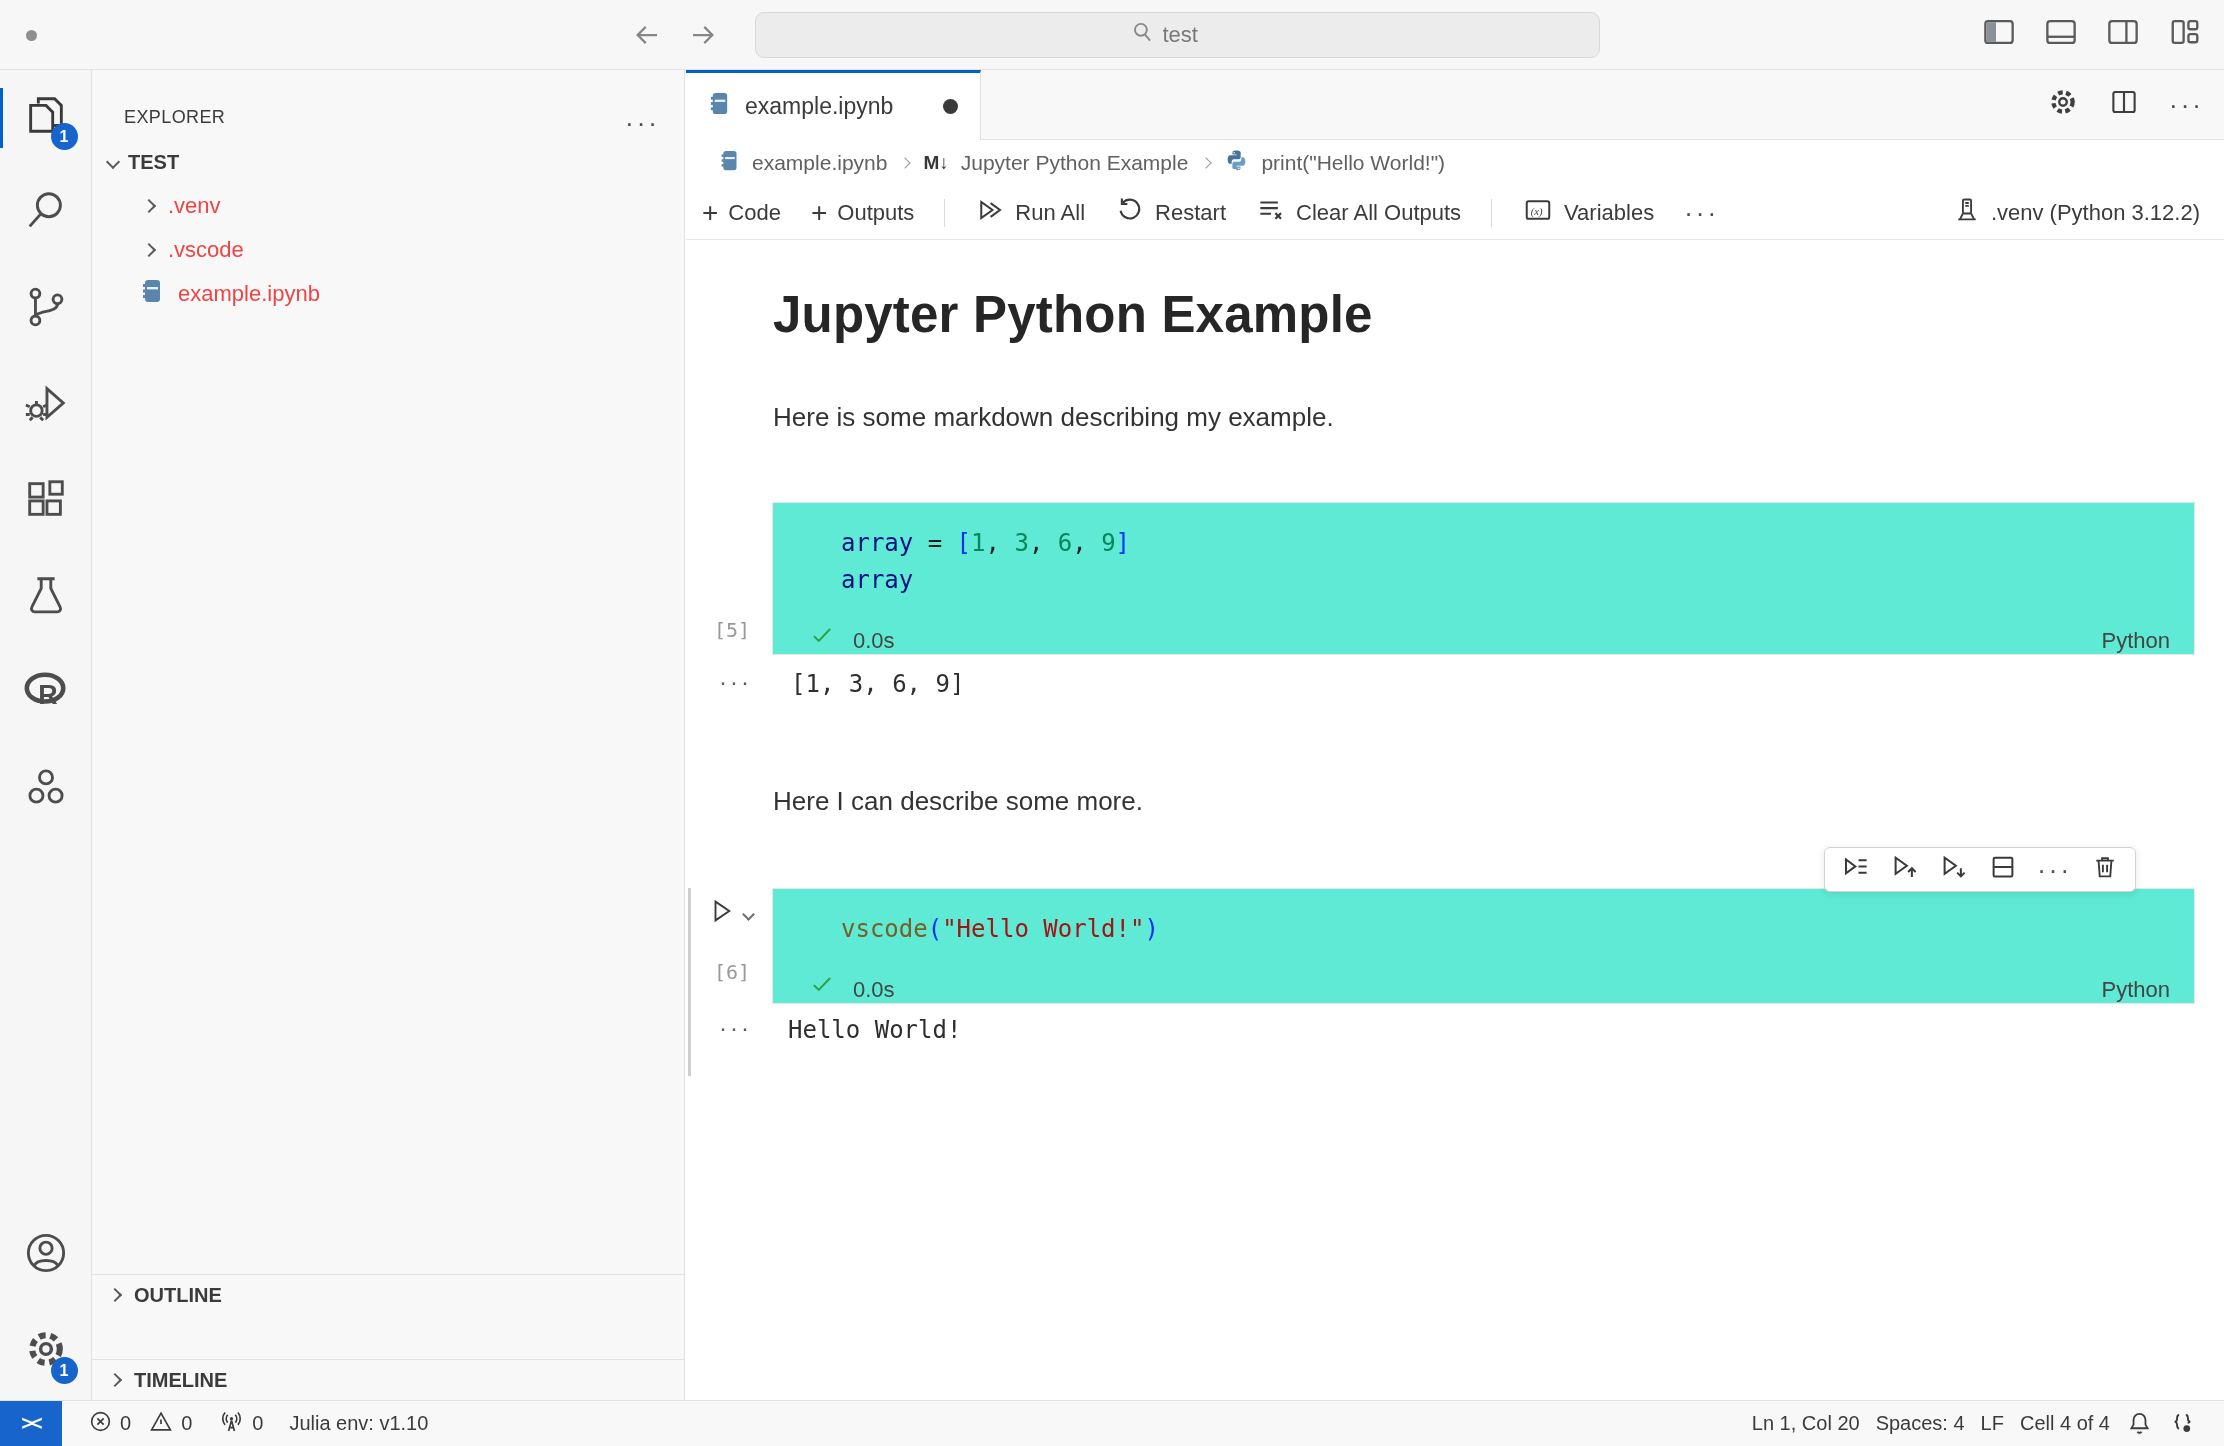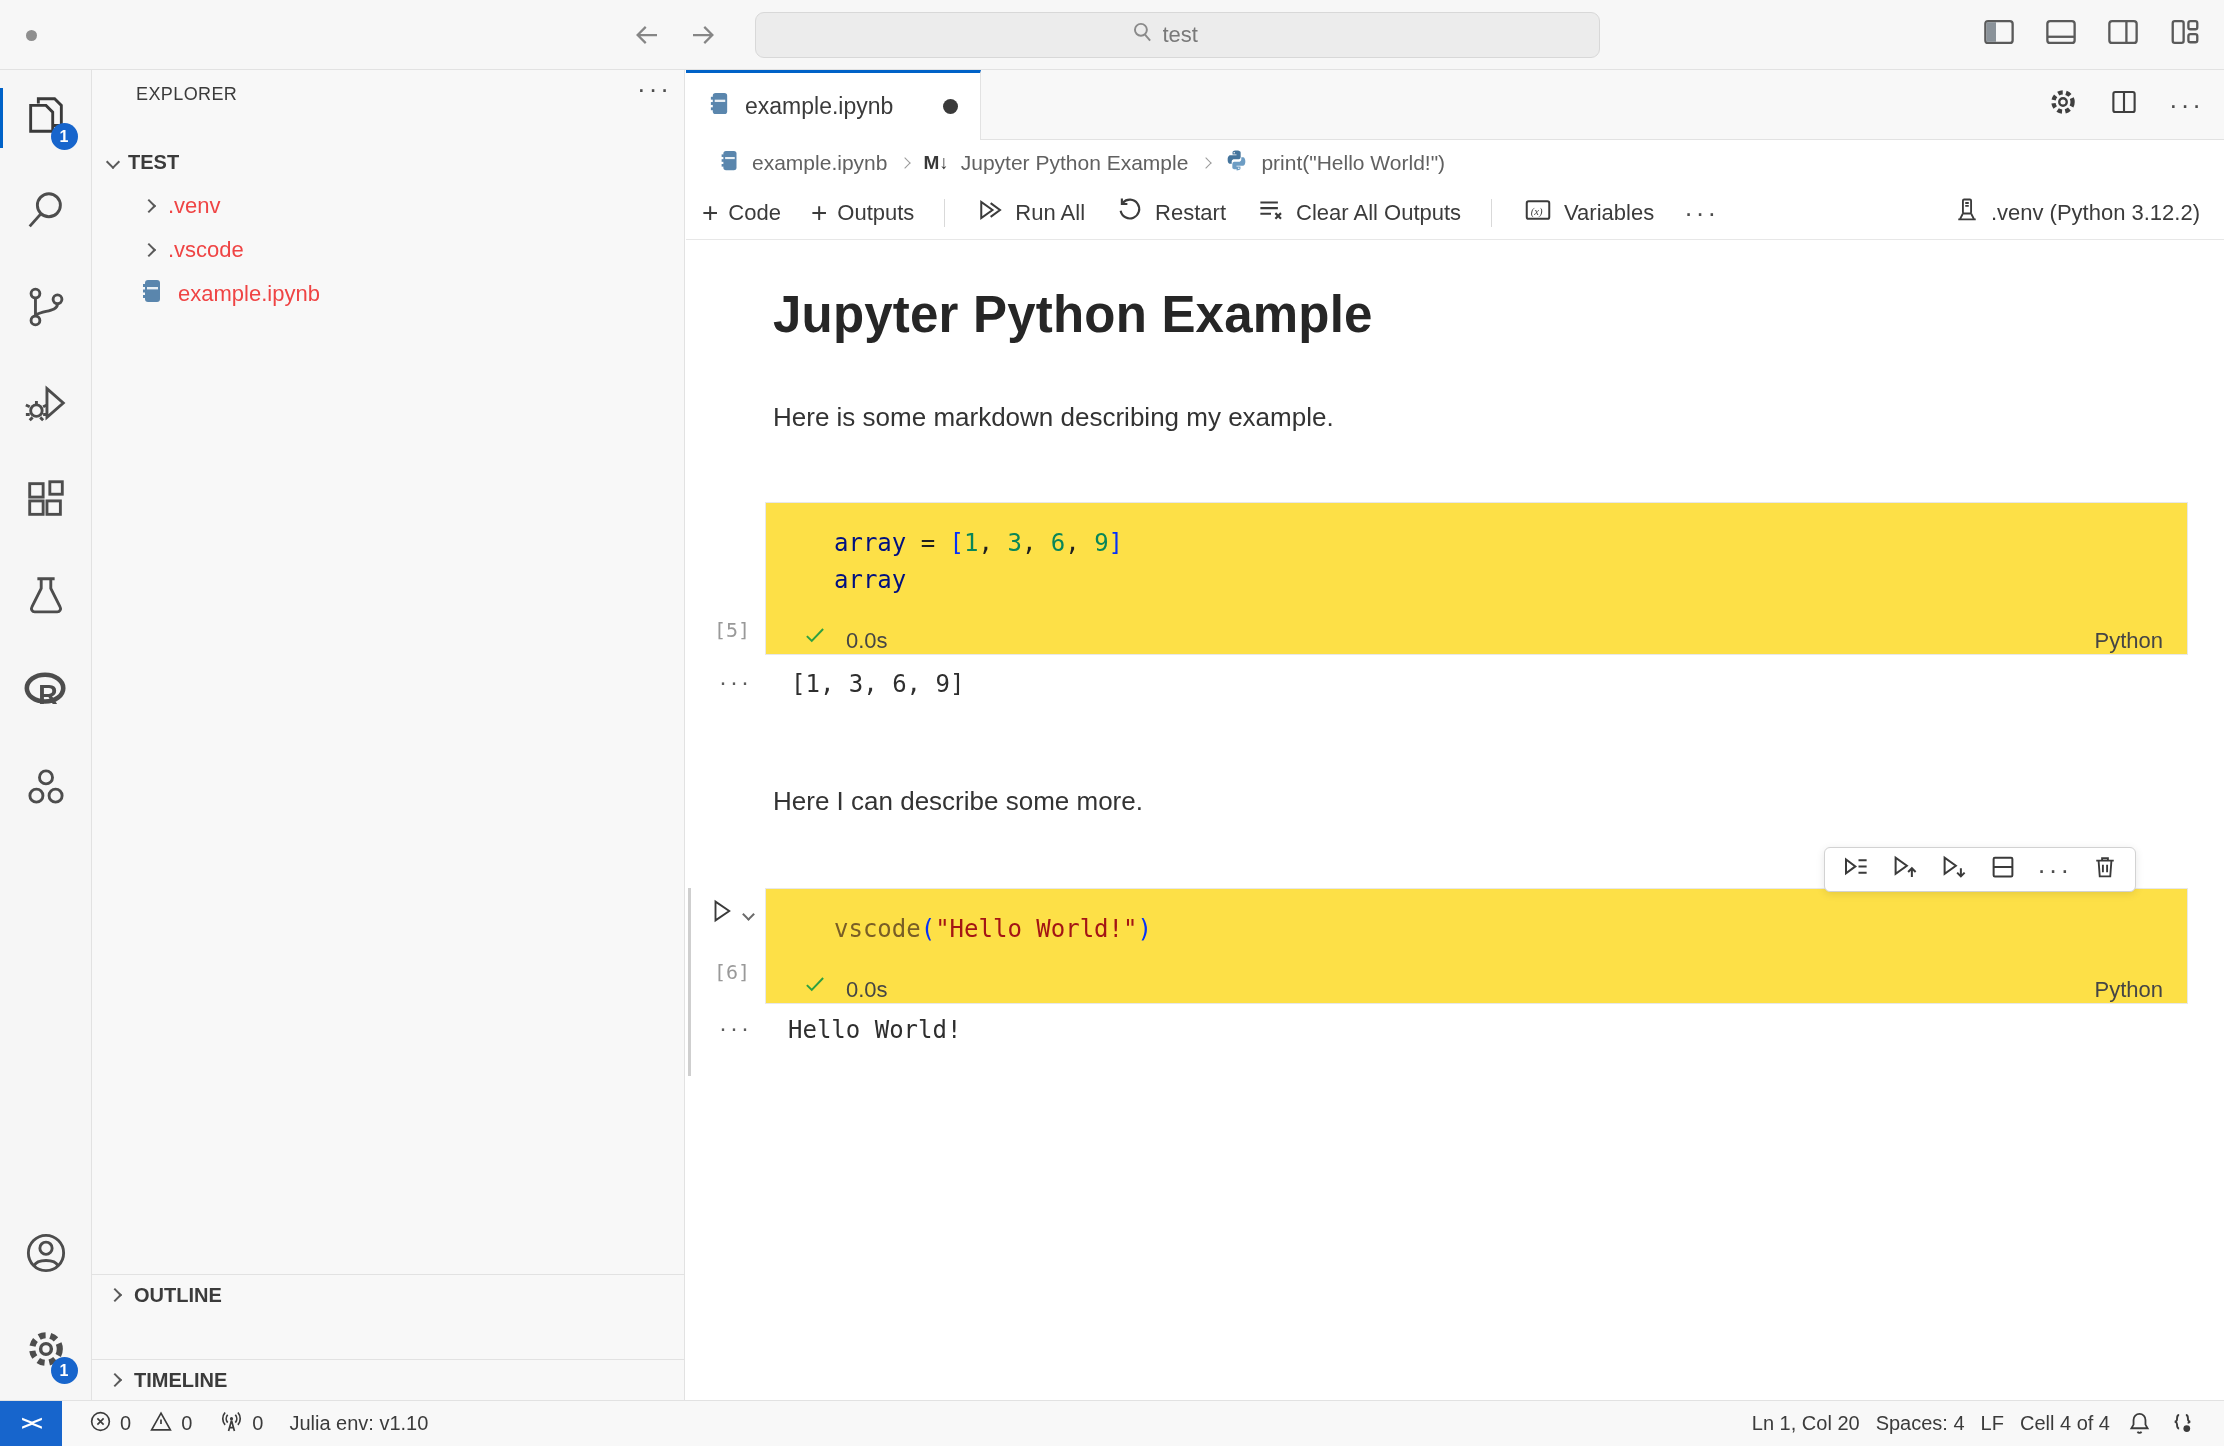--- a/index.html
+++ b/index.html
@@ -18,21 +18,21 @@
 
   
   .activitybar{position:absolute;left:0;top:70px;width:92px;height:1330px;background:#f6f6f6;border-right:1px solid #e2e2e2;display:flex;flex-direction:column;align-items:center}
   .ab-item{position:relative;width:92px;height:96px;display:flex;align-items:center;justify-content:center;color:#4d4d4d}
   .ab-item.active::before{content:"";position:absolute;left:0;top:18px;width:3px;height:60px;background:#0062c8}
   .ab-badge{position:absolute;right:14px;bottom:16px;min-width:27px;height:27px;border-radius:14px;background:#1765cc;color:#fff;font-size:16px;font-weight:bold;display:flex;align-items:center;justify-content:center;padding:0 4px}
   .ab-spacer{margin-top:auto}
 
   
   .sidebar{position:absolute;left:92px;top:70px;width:593px;height:1330px;background:#f8f8f8;border-right:1px solid #e2e2e2}
-  .sb-header{position:absolute;left:16px;top:14px;width:100%;height:44px;display:flex;align-items:flex-start;padding:0 28px;color:#3b3b3b;font-size:18px;letter-spacing:.4px}
+  .sb-header{position:absolute;left:4px;top:14px;width:100%;height:44px;display:flex;align-items:flex-end;padding:0 28px;color:#3b3b3b;font-size:18px;letter-spacing:.4px}
   .sb-header .more{margin-left:auto}
   .row{display:flex;align-items:center;height:44px;cursor:default}
   .tree{position:absolute;left:0;top:70px;width:100%}
   .tree .root{font-weight:bold;font-size:20px;padding-left:16px;gap:10px}
   .tree .child{padding-left:52px;gap:14px;font-size:22px;color:#ef4444}
   .chev{width:10px;height:10px;border-right:2px solid #5a5a5a;border-bottom:2px solid #5a5a5a;display:inline-block;flex:none}
   .chev.r{transform:rotate(-45deg)}
   .chev.d{transform:rotate(45deg)}
   .panel-row{position:absolute;left:0;width:100%;height:41px;border-top:1px solid #e2e2e2;display:flex;align-items:center;gap:14px;padding-left:18px;font-weight:bold;font-size:20px;background:#f8f8f8}
   .more{color:#4d4d4d;font-size:26px;letter-spacing:3px;line-height:10px}
@@ -50,21 +50,21 @@
 
   .nbtoolbar{position:absolute;left:0;top:116px;width:100%;height:54px;border-bottom:1px solid #e7e7e7;display:flex;align-items:center;gap:30px;padding:0 24px 0 16px;font-size:22px;color:#3b3b3b;background:#fff}
   .nbt-item{display:flex;align-items:center;gap:10px;white-space:nowrap}
   .nbt-div{width:1px;height:28px;background:#d9d9d9}
   .plus{font-size:28px;font-weight:400;line-height:20px;color:#3b3b3b}
   .kernel{margin-left:auto;display:flex;align-items:center;gap:10px}
 
   
   .nb-title{position:absolute;left:87px;top:215px;font-size:51px;font-weight:600;color:#262626;letter-spacing:.2px}
   .nb-p{position:absolute;left:87px;font-size:26px;color:#333}
-  .cell{position:absolute;left:79px;width:1423px;background:#fde047;border:1px solid #e8e8e8}
+  .cell{position:absolute;left:86px;width:1423px;background:#5eead4;border:1px solid #e8e8e8}
   .cell .code{padding:22px 0 0 68px;font-size:24px;line-height:37px}
   .cell .foot{position:absolute;left:0;bottom:0;width:100%;height:46px;display:flex;align-items:flex-end;gap:18px;padding:0 24px 0 36px;font-size:22px;color:#454545}
   .lang{margin-left:auto;color:#454545}
   .exec{position:absolute;font-size:20px;color:#999;font-family:"DejaVu Sans Mono",monospace}
   .gut-more{position:absolute;color:#5c5c5c;font-size:24px;letter-spacing:3px}
   .out{position:absolute;font-size:24px;color:#2e2e2e}
   .tok-var{color:#001080}.tok-num{color:#098658}.tok-bracket{color:#0431fa}
   .tok-func{color:#795e26}.tok-str{color:#a31515}.tok-plain{color:#1f1f1f}
 
   .cell-toolbar{position:absolute;left:1138px;top:777px;width:312px;height:45px;background:#fff;border:1px solid #d2d2d2;border-radius:6px;box-shadow:0 2px 8px rgba(0,0,0,.10);display:flex;align-items:center;justify-content:space-around;padding:0 6px;z-index:3}

